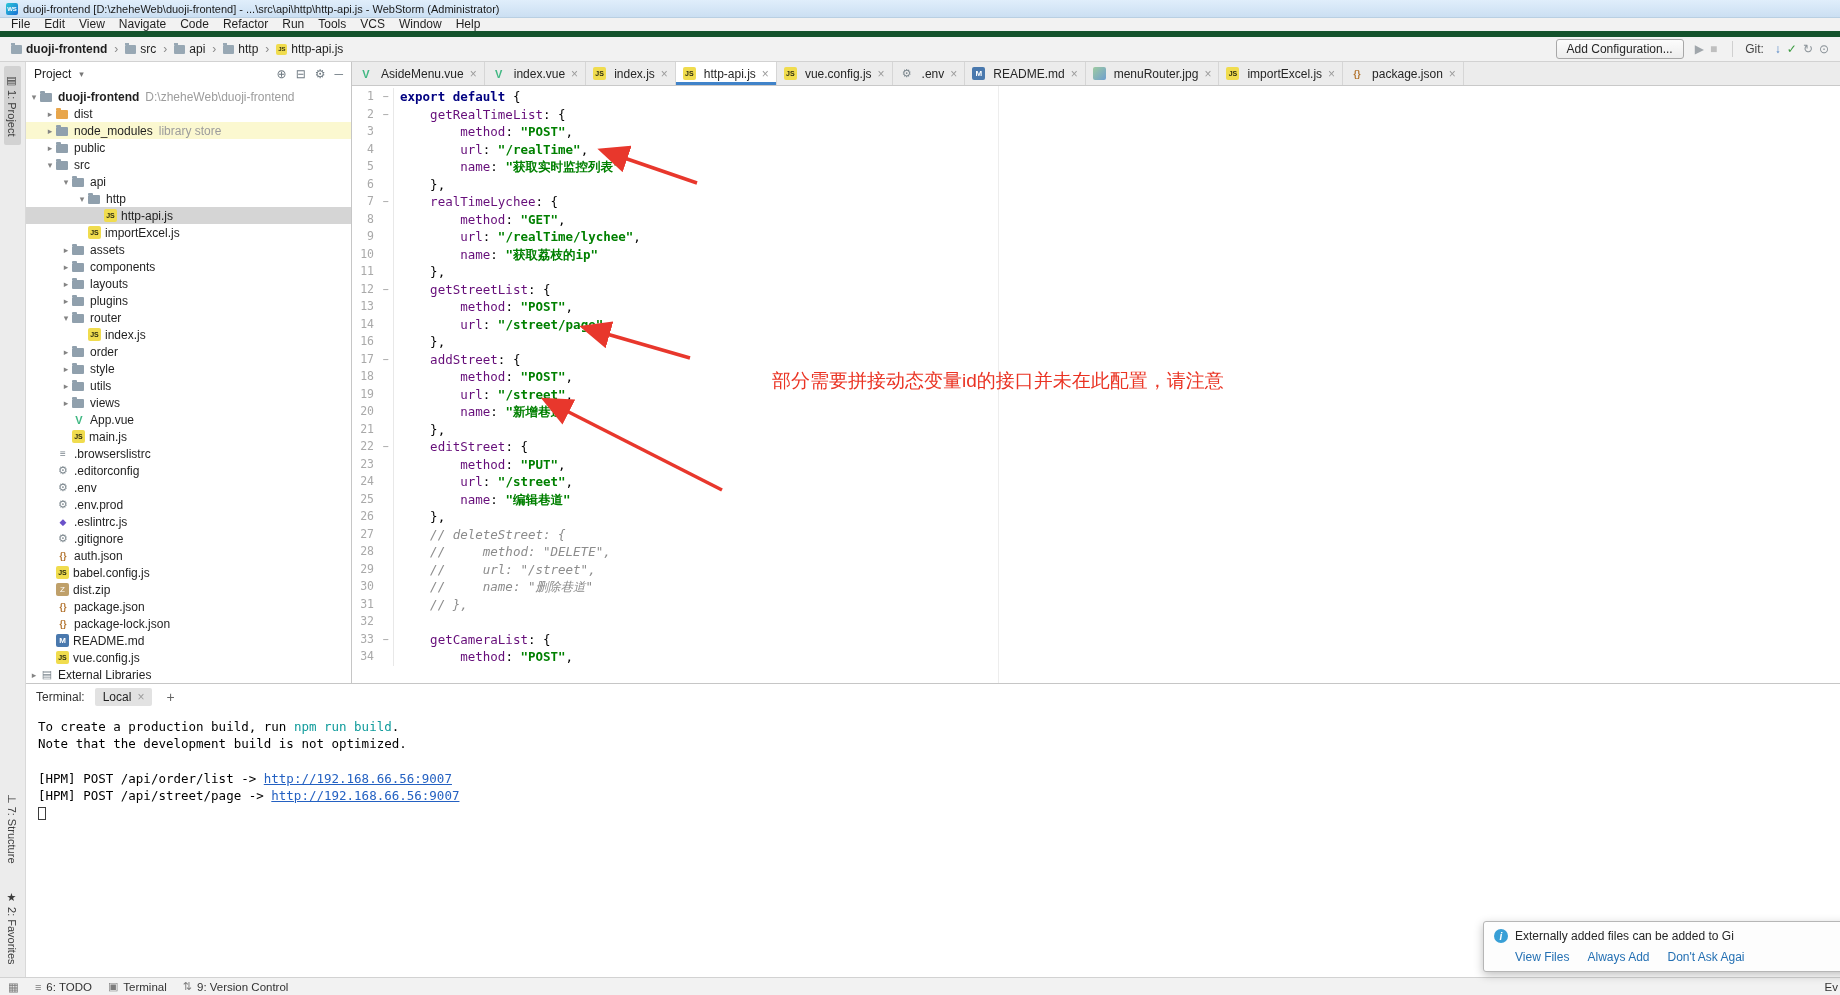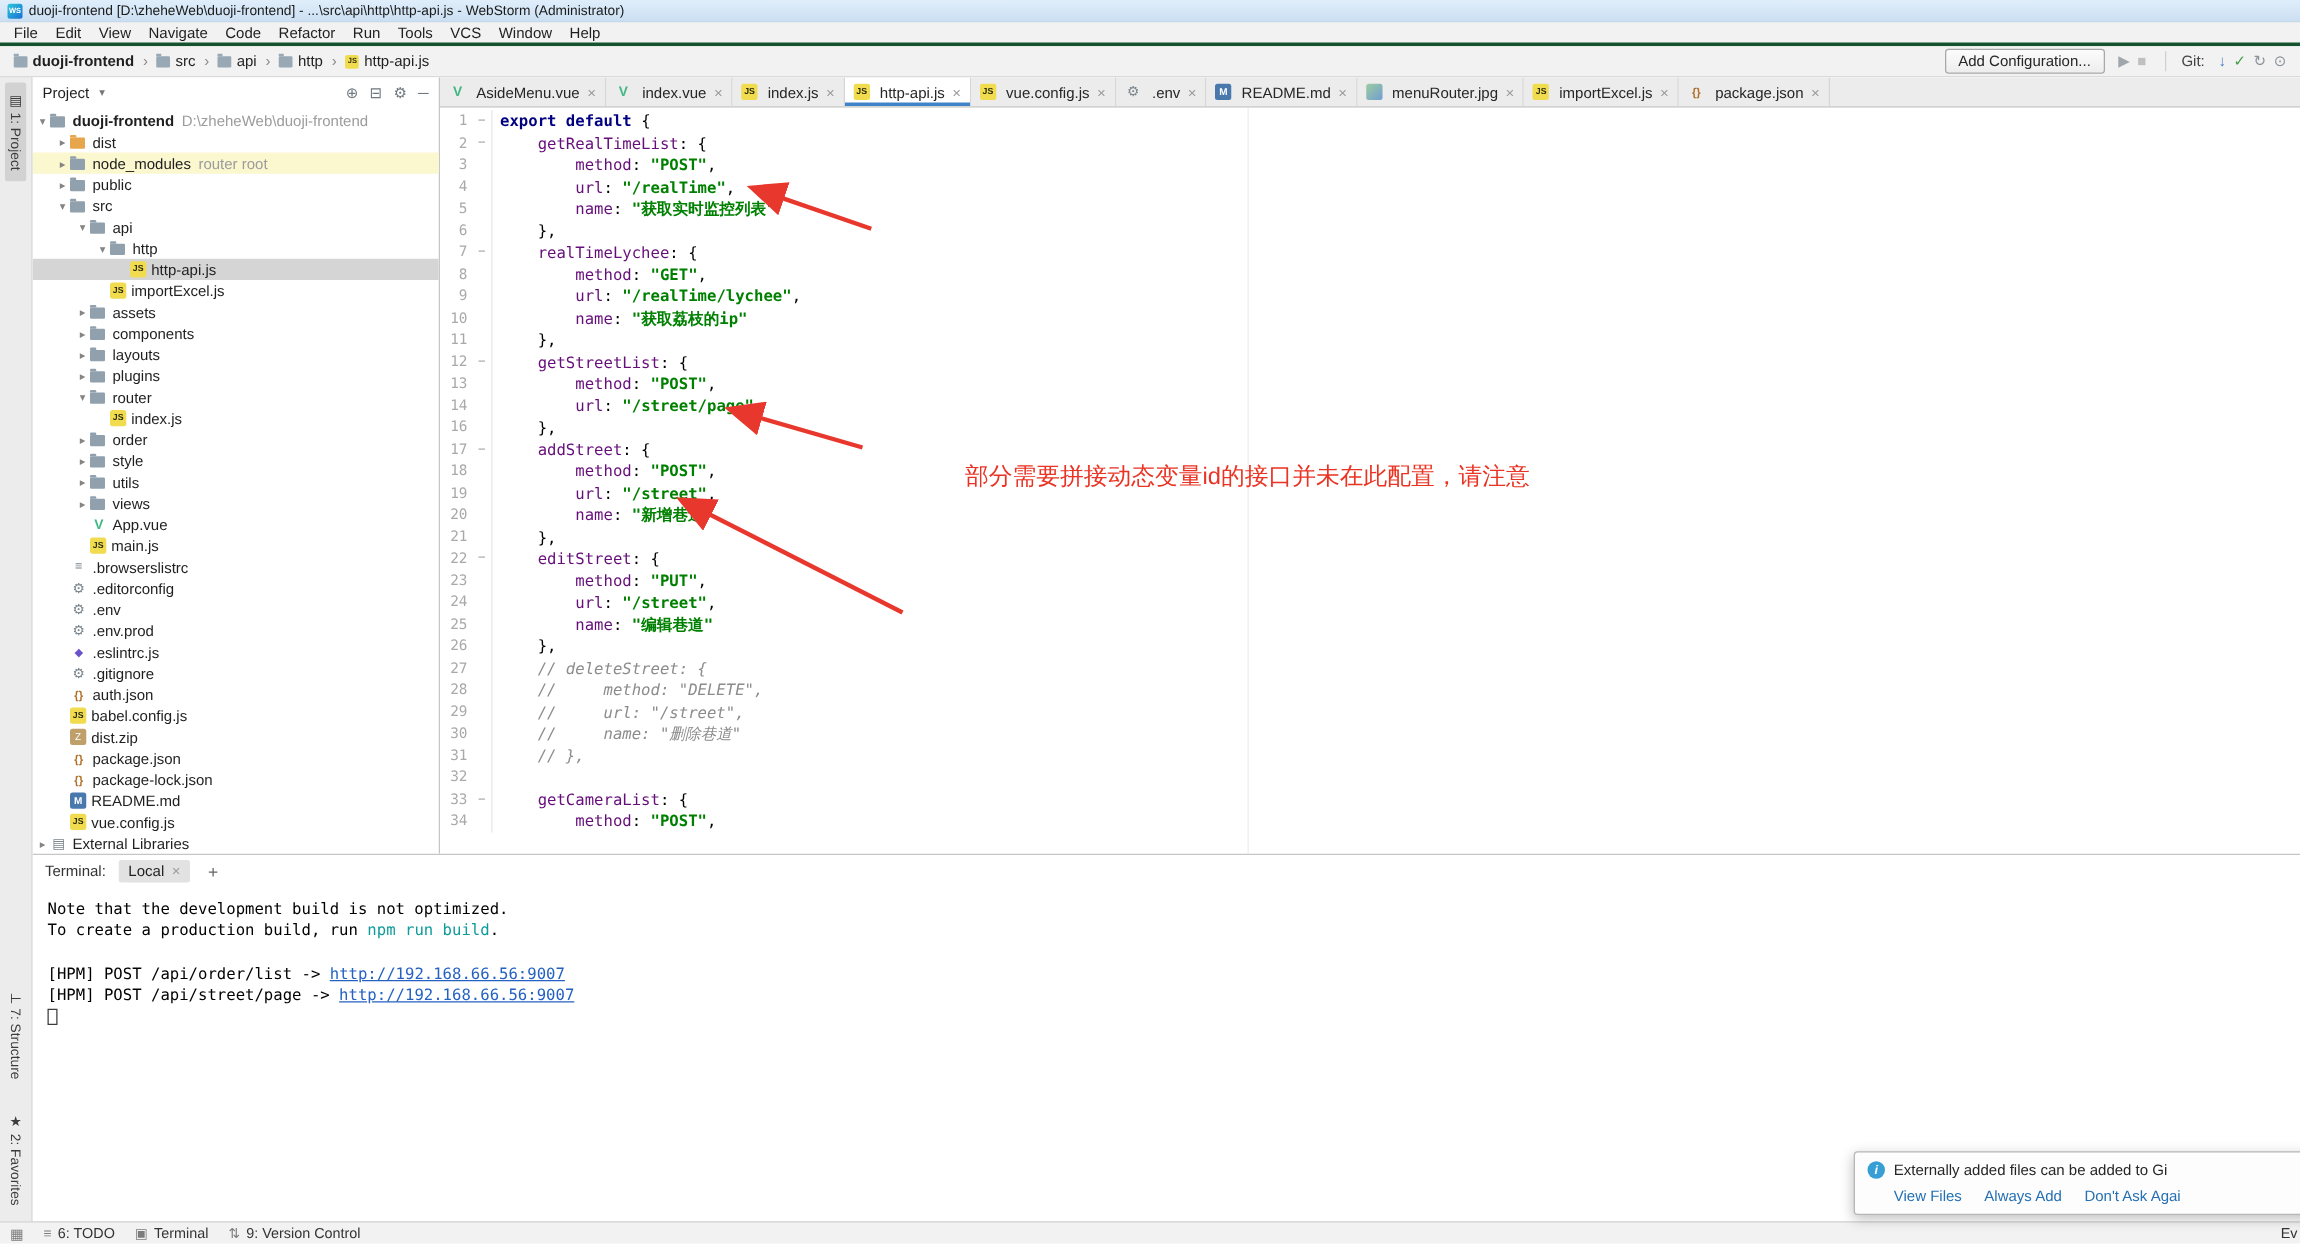--- a/index.html
+++ b/index.html
@@ -4,21 +4,21 @@
 <style>
 *{box-sizing:border-box;margin:0;padding:0}
 html,body{width:1840px;height:995px;overflow:hidden}
 body{position:relative;font-family:"Liberation Sans",sans-serif;font-size:12px;color:#1f1f1f;background:#fff}
 
 
 .titlebar{position:absolute;left:0;top:0;right:0;height:18px;background:linear-gradient(#e0eefb,#cbdff2);border-bottom:1px solid #b9cfe2;display:flex;align-items:center;padding:0 6px;font-size:11px;color:#1a1a1a}
 .app-ico{width:12px;height:12px;border-radius:2px;background:linear-gradient(135deg,#2bc8d8,#1a6fd4);color:#fff;font-size:6px;font-weight:bold;display:inline-flex;align-items:center;justify-content:center;margin-right:5px;flex:none}
 
 
-.menubar{position:absolute;left:0;top:18px;right:0;height:19px;background:#f2f2f2;display:flex;align-items:center;padding-left:4px;border-bottom:3px solid #14532d}
+.menubar{position:absolute;left:0;top:18px;right:0;height:19px;background:#f2f2f2;display:flex;align-items:center;padding-left:4px;border-bottom:6px solid #14532d}
 .menu-item{padding:0 7px;line-height:19px;cursor:default}
 
 
 .toolbar{position:absolute;left:0;top:37px;right:0;height:25px;background:#f2f2f2;border-bottom:1px solid #d2d2d2;display:flex;align-items:center;padding:0 8px}
 .breadcrumb{display:flex;align-items:center;gap:3px;flex:1;min-width:0}
 .crumb{display:inline-flex;align-items:center;gap:4px;padding:1px 3px}
 .crumb.bold{font-weight:bold}
 .crumb-sep{color:#8a8a8a;padding:0 1px}
 .mini-folder{width:11px;height:9px;background:#98a8b4;border-radius:1px;position:relative;display:inline-block}
 .mini-folder::before{content:"";position:absolute;top:-2px;left:0;width:4px;height:2px;background:#98a8b4}
@@ -211,21 +211,21 @@
         </div>
         <div class="tree-row" style="padding-left: 18px;">
           <span class="chev">▸</span>
           <span class="fico fico-folder-excluded"></span>
           <span class="tree-label">dist</span>
         </div>
         <div class="tree-row highlight" style="padding-left: 18px;">
           <span class="chev">▸</span>
           <span class="fico fico-folder"></span>
           <span class="tree-label">node_modules</span>
-          <span class="tree-sub">router root</span>
+          <span class="tree-sub">library store</span>
         </div>
         <div class="tree-row" style="padding-left: 18px;">
           <span class="chev">▸</span>
           <span class="fico fico-folder"></span>
           <span class="tree-label">public</span>
         </div>
         <div class="tree-row" style="padding-left: 18px;">
           <span class="chev">▾</span>
           <span class="fico fico-folder"></span>
           <span class="tree-label">src</span>
@@ -611,22 +611,22 @@
   <div class="term-header">
     <span class="term-title">Terminal:</span>
     <span class="term-tab">
       <span>Local</span>
       <span class="term-tab-close">×</span>
     </span>
     <span class="term-add">+</span>
   </div>
   <div class="term-content">
     <div id="terminal-lines">
+        <div class="term-row"><span class="tok-t">To create a production build, run </span><span class="tok-cmd">npm run build</span><span class="tok-t">.</span></div>
         <div class="term-row"><span class="tok-t">Note that the development build is not optimized.</span></div>
-        <div class="term-row"><span class="tok-t">To create a production build, run </span><span class="tok-cmd">npm run build</span><span class="tok-t">.</span></div>
         <div class="term-row">&nbsp;</div>
         <div class="term-row"><span class="tok-t">[HPM] POST /api/order/list -&gt; </span><span class="tok-link">http://192.168.66.56:9007</span></div>
         <div class="term-row"><span class="tok-t">[HPM] POST /api/street/page -&gt; </span><span class="tok-link">http://192.168.66.56:9007</span></div>
       </div>
     <div class="term-row"><span class="cursor"></span></div>
   </div>
 </div>
 
 <div class="notification">
   <div class="notif-row">

